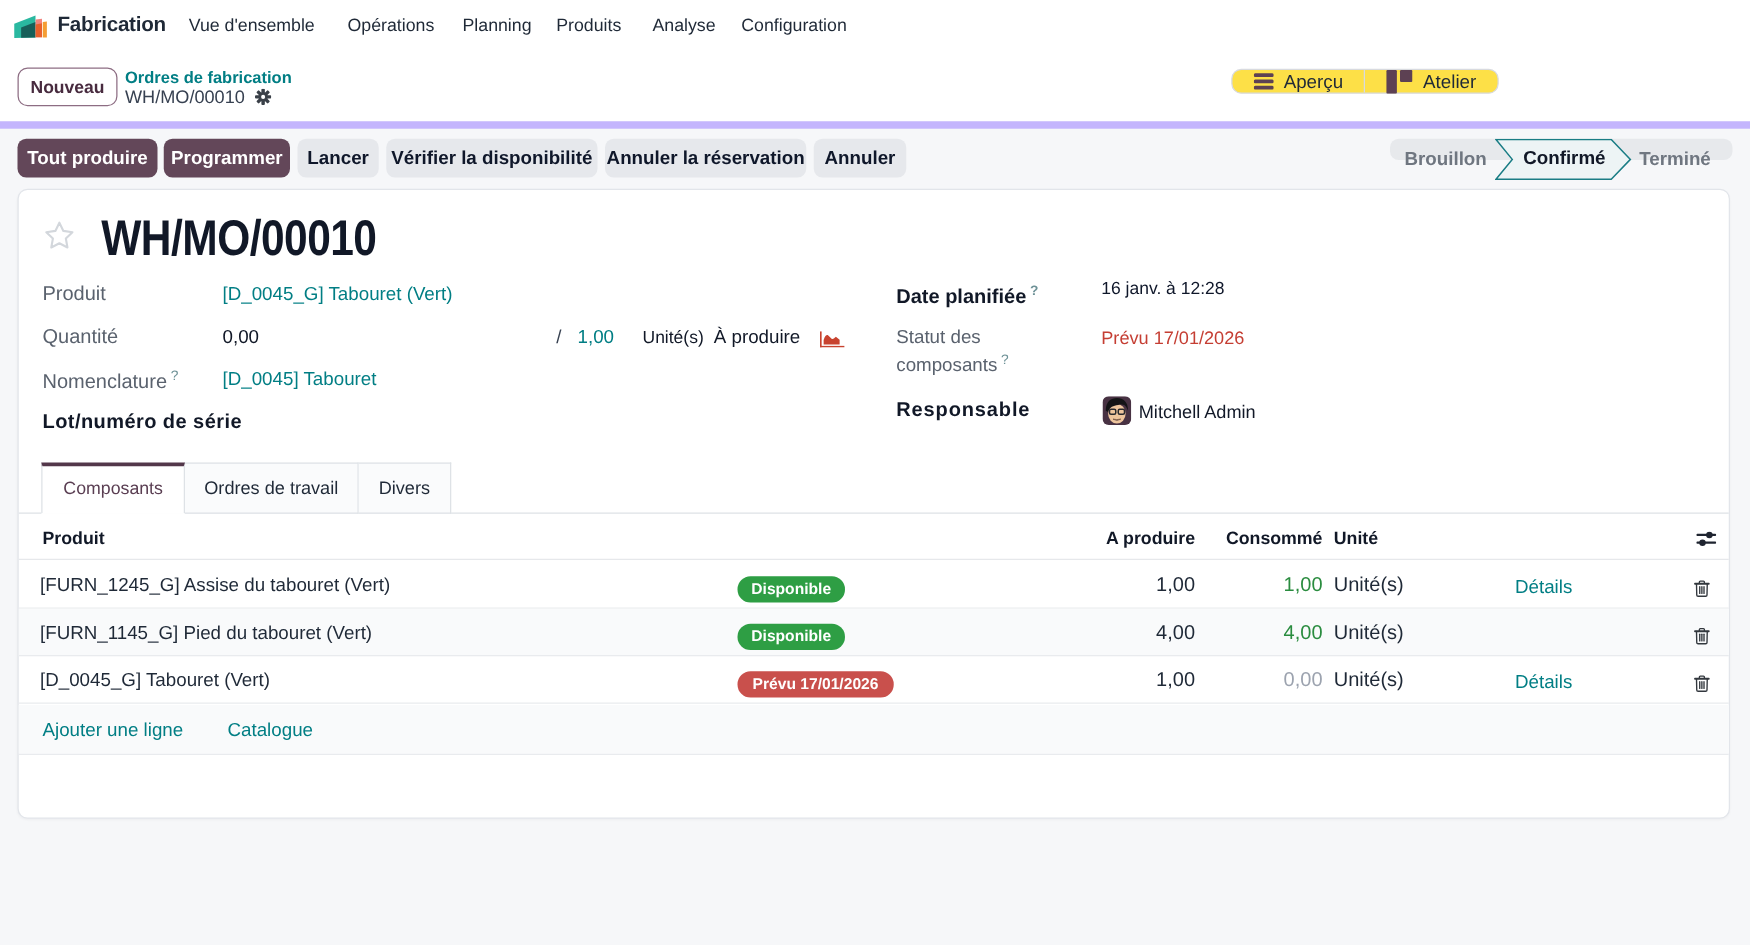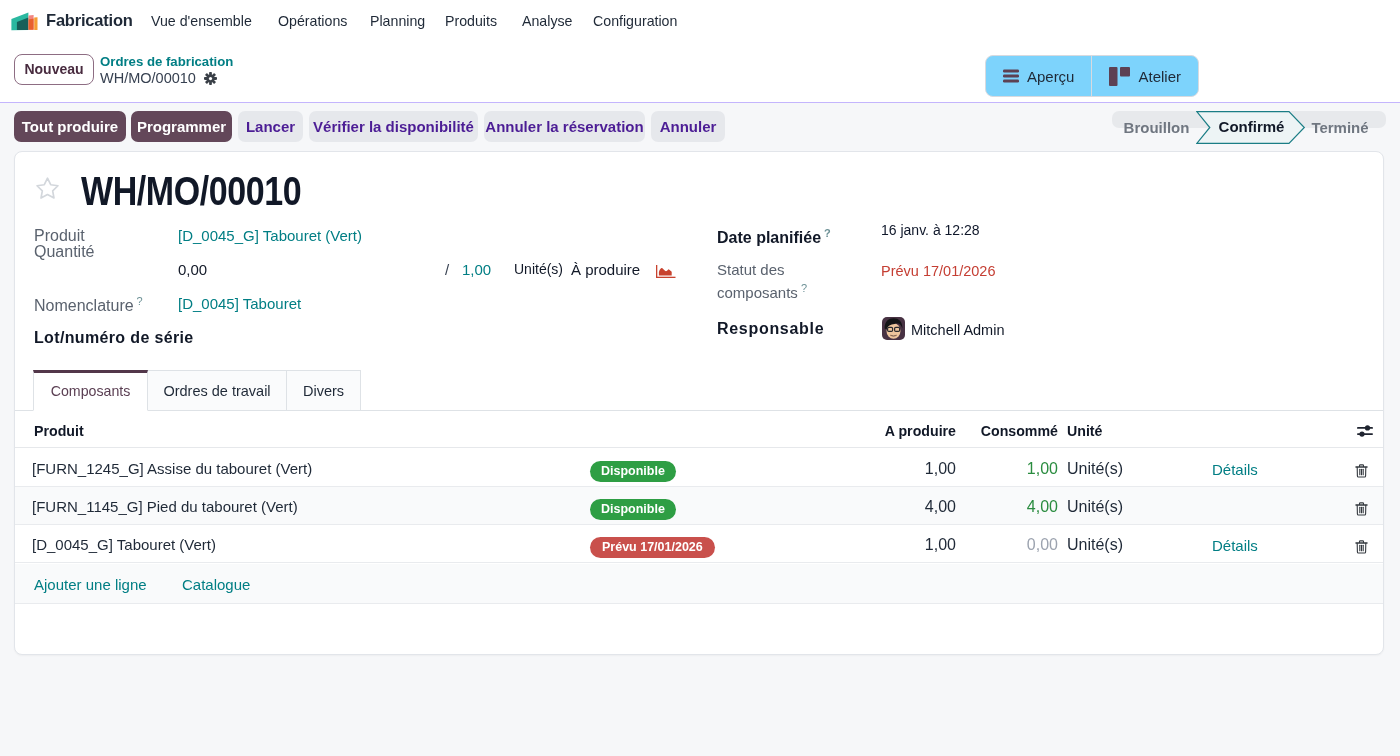--- a/index.html
+++ b/index.html
@@ -4,32 +4,32 @@
 <style>
   * { margin:0; padding:0; box-sizing:border-box; }
   html,body { width:1400px; height:756px; font-family:"Liberation Sans", sans-serif; background:#fff; overflow:hidden; }
   .abs { position:absolute; }
   #contentbg { position:absolute; left:0; top:103px; width:1400px; height:653px; background:#f6f7f9; }
   
   #navbar { position:absolute; left:0; top:0; width:1400px; height:46px; background:#fff; }
   #brand { position:absolute; left:46px; top:11px; font-size:16.5px; font-weight:bold; color:#1f2937; letter-spacing:-0.2px; }
   .navitem { position:absolute; top:13px; font-size:14.2px; color:#1f2937; }
   
-  #crumbrow { position:absolute; left:0; top:46px; width:1400px; height:57px; background:#fff; border-bottom:1px solid #c4b5fd;padding-left:16px; }
+  #crumbrow { position:absolute; left:0; top:46px; width:1400px; height:57px; background:#fff; border-bottom:6px solid #c4b5fd;padding-left:16px; }
   #btn-new { position:absolute; left:14px; top:8px; width:80px; height:31px; border:1px solid #8d6d83; border-radius:8px; background:#fff; color:#482b3f; font-size:14px; font-weight:bold; text-align:center; line-height:29px; }
   #crumb1 { position:absolute; left:100px; top:8px; font-size:13.2px; font-weight:bold; color:#017e84; }
   #crumb2 { position:absolute; left:100px; top:24px; font-size:14.5px; color:#374151; }
-  #viewswitch { position:absolute; right:201px; top:9px; height:42px; border:1px solid #d8dadf; border-radius:8px; background:#7dd3fc; display:flex; }
+  #viewswitch { position:absolute; right:201px; top:9px; height:20px; border:1px solid #d8dadf; border-radius:8px; background:#fde047; display:flex; }
   .vsbtn { display:flex; align-items:center; gap:8px; padding:0 17px; font-size:15px; color:#1f2937; }
   .vsbtn + .vsbtn { border-left:1px solid #d8dadf;text-align:center; }
   
   #actionrow { position:absolute; left:0; top:103px; width:1400px; height:48px; }
   .abtn { position:absolute; top:8px; height:31px; border-radius:7px; font-size:15px; font-weight:bold; text-align:center; border:none; line-height:31px; }
   .abtn-p { background:#634759; color:#fff; }
-  .abtn-g { background:#e6e8ec; color:#4c1d95; }
+  .abtn-g { background:#e6e8ec; color:#0f172a; }
   #stages { position:absolute; top:8px; right:14px; width:274px; height:17px; background:#e7e9ec; border-radius:7px; }
   .stage { position:absolute; top:0; height:33px; line-height:33px; font-size:15px; font-weight:bold; color:#6f7680; text-align:center; }
   
   #card { position:absolute; left:14px; top:151px; width:1370px; height:504px; background:#fff; border:1px solid #e2e5ea; border-radius:8px; box-shadow:0 1px 2px rgba(0,0,0,.04); }
   #title { position:absolute; left:66px; top:17px; font-size:40px; font-weight:bold; color:#111827; letter-spacing:-0.5px; transform:scaleX(0.85); transform-origin:0 0; white-space:nowrap; }
   .flabel { position:absolute; left:19px; font-size:16px; color:#5a626e; }
   .flabelr { position:absolute; left:702px; font-size:16px; color:#5a626e; }
   .fbold { color:#111827; font-weight:bold; }
   .fval { position:absolute; left:163px; font-size:15px; color:#111827; white-space:nowrap; }
   .fvalr { position:absolute; left:866px; font-size:14.5px; color:#111827; white-space:nowrap; }
@@ -124,21 +124,21 @@
 
 <div id="card">
   <svg class="abs" style="left:19px;top:23px" width="27" height="27" viewBox="0 0 24 24" fill="none" stroke="#d3d7dc" stroke-width="1.5" stroke-linejoin="round">
       <path d="M12 2.8l2.85 5.85 6.45.9-4.7 4.5 1.15 6.4-5.75-3.05-5.75 3.05 1.15-6.4-4.7-4.5 6.45-.9z"></path>
     </svg>
   <div id="title">WH/MO/00010</div>
 
   <div class="flabel" style="top:75px">Produit</div>
   <div class="fval teal" style="top:75px">[D_0045_G] Tabouret (Vert)</div>
 
-  <div class="flabel" style="top:91px">Quantité</div>
+  <div class="flabel" style="top:109px">Quantité</div>
   <div class="fval" style="top:109px">0,00</div>
   <div class="fval" style="top:109px;left:430px;color:#374151">/</div>
   <div class="fval teal" style="top:109px;left:447px">1,00</div>
   <div class="fval" style="top:109px;left:499px;font-size:14px">Unité(s)</div>
   <div class="fval" style="top:109px;left:556px">À produire</div>
   <svg class="abs" style="left:641px;top:113px" width="20" height="13" viewBox="0 0 20 13" fill="#c8432f">
       <rect x="0" y="0" width="1.3" height="13"></rect>
       <rect x="0" y="11.7" width="19.5" height="1.3"></rect>
       <path d="M2.9 10.6 L2.9 7 C4.2 3.2 5.5 2.6 6.6 3.4 L9.3 6 C10.5 6.6 11.6 5.2 12.7 4.3 L15.7 6.8 L15.7 10.6 Z"></path>
     </svg>

